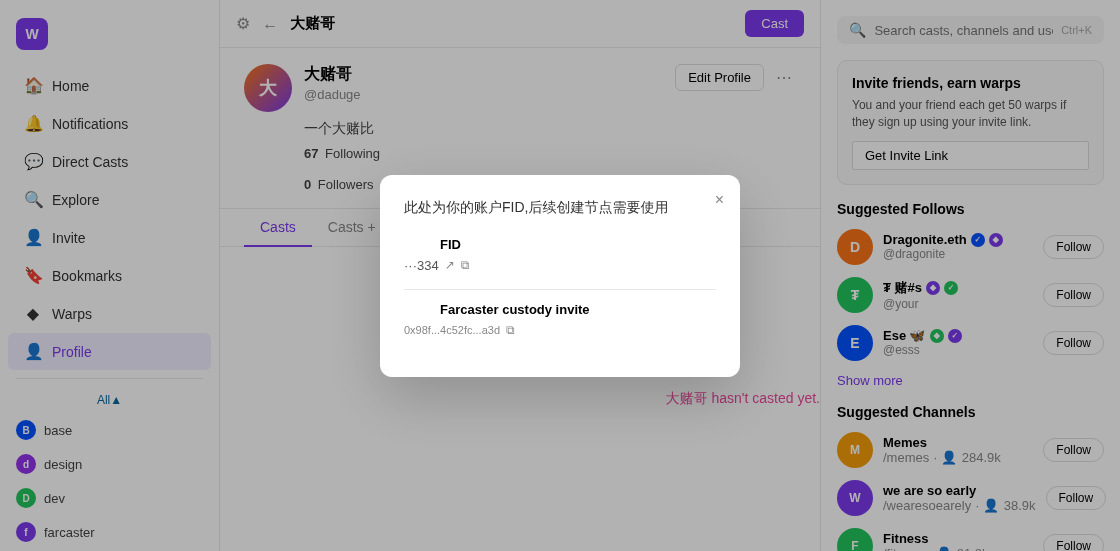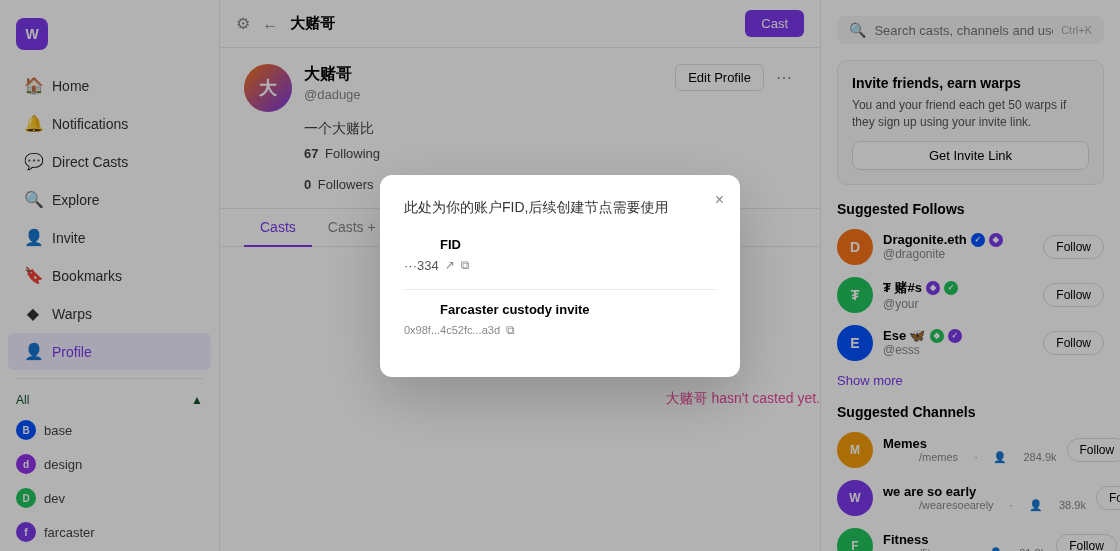--- a/index.html
+++ b/index.html
@@ -25,22 +25,22 @@
     }
     .sidebar-nav { flex: 1; }
     .nav-item {
       display: flex; align-items: center; gap: 10px; padding: 9px 16px;
       font-size: 14px; color: #333; cursor: pointer; border-radius: 6px; margin: 1px 8px;
     }
     .nav-item.active { background: #f0eeff; color: #7c3aed; }
     .nav-icon { font-size: 16px; width: 18px; text-align: center; }
     .nav-divider { height: 1px; background: #e8e8e8; margin: 8px 16px; }
     .section-label {
-      display: flex; align-items: center; justify-content: space-between;
-      padding: 6px 16px; font-size: 12px; color: #14532d; cursor: pointer;
+      display: flex; align-items: center; justify-content: center;
+      padding: 6px 16px; font-size: 12px; color: #0369a1; cursor: pointer;
     }
     .channel-item {
       display: flex; align-items: center; gap: 8px; padding: 7px 16px;
       font-size: 13px; color: #444; cursor: pointer;
     }
     .channel-dot {
       width: 20px; height: 20px; border-radius: 50%; display: flex; align-items: center; justify-content: center; font-size: 10px; font-weight: bold; color: #fff;
     }
 
     
@@ -126,22 +126,22 @@
     .search-icon { color: #888; font-size: 14px; }
     .search-input { border: none; background: transparent; font-size: 13px; flex: 1; outline: none; color: #333; }
     .search-shortcut { font-size: 11px; color: #aaa; }
 
     .invite-box {
       background: #fafafa; border: 1px solid #e8e8e8; border-radius: 10px; padding: 14px; margin-bottom: 16px;
     }
     .invite-title { font-size: 14px; font-weight: 700; margin-bottom: 6px; }
     .invite-desc { font-size: 12px; color: #555; margin-bottom: 10px; line-height: 1.4; }
     .invite-link-btn {
-      background: #fff; border: 1px solid #ddd; border-radius: 8px; padding: 6px 12px;
-      font-size: 13px; cursor: pointer; width: 100%; text-align: center;
+      background: #fff; border: 1px solid #ddd; border-radius: 2px; padding: 6px 12px;
+      font-size: 13px; cursor: pointer; width: 100%; text-align: left;
     }
 
     .section-title { font-size: 14px; font-weight: 700; margin-bottom: 12px; }
     .suggest-item {
       display: flex; align-items: center; gap: 10px; margin-bottom: 12px;
     }
     .suggest-avatar {
       width: 36px; height: 36px; border-radius: 50%; flex-shrink: 0;
       display: flex; align-items: center; justify-content: center; font-size: 14px; font-weight: bold; color: #fff;
     }
@@ -154,21 +154,21 @@
       font-size: 12px; cursor: pointer; white-space: nowrap; font-weight: 500;
     }
     .show-more { font-size: 13px; color: #7c3aed; cursor: pointer; margin-bottom: 16px; }
 
     .channel-suggest-item {
       display: flex; align-items: center; gap: 10px; margin-bottom: 12px;
     }
     .ch-avatar { width: 36px; height: 36px; border-radius: 50%; flex-shrink: 0; display: flex; align-items: center; justify-content: center; font-size: 12px; font-weight: bold; color: #fff; }
     .ch-info { flex: 1; }
     .ch-name { font-size: 13px; font-weight: 600; }
-    .ch-meta { font-size: 11px; color: #888; display: flex; align-items: center; gap: 16px; margin-left: 36px; }
+    .ch-meta { font-size: 13px; color: #888; display: flex; align-items: center; gap: 4px; }
 
     
     .modal-overlay {
       position: fixed; inset: 0; background: rgba(0,0,0,0.3);
       display: flex; align-items: center; justify-content: center; z-index: 100;
     }
     .modal {
       background: #fff; border-radius: 12px; padding: 24px; width: 360px;
       box-shadow: 0 20px 60px rgba(0,0,0,0.2); position: relative;
     }

